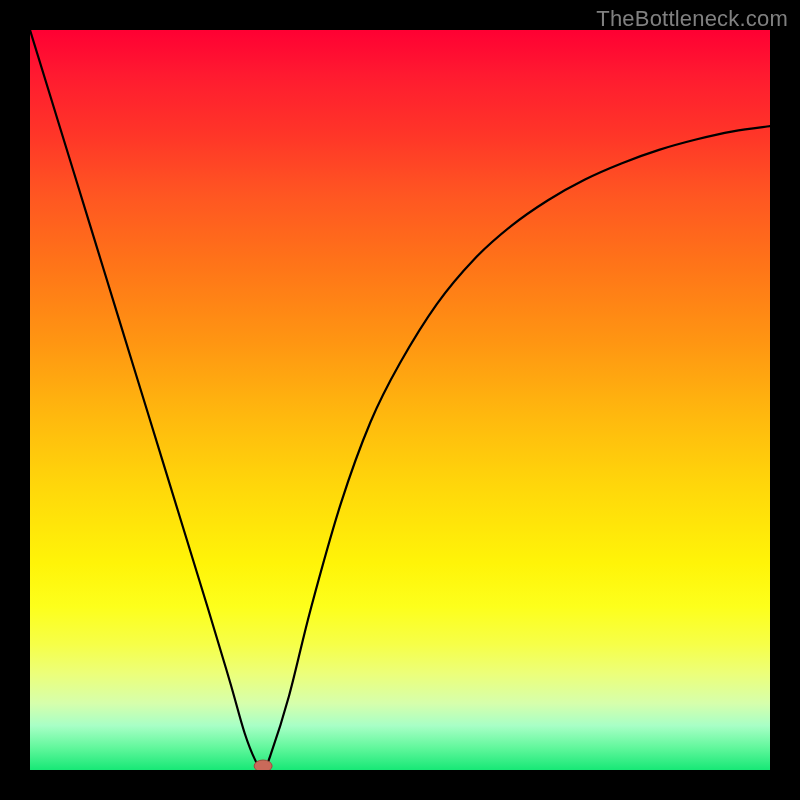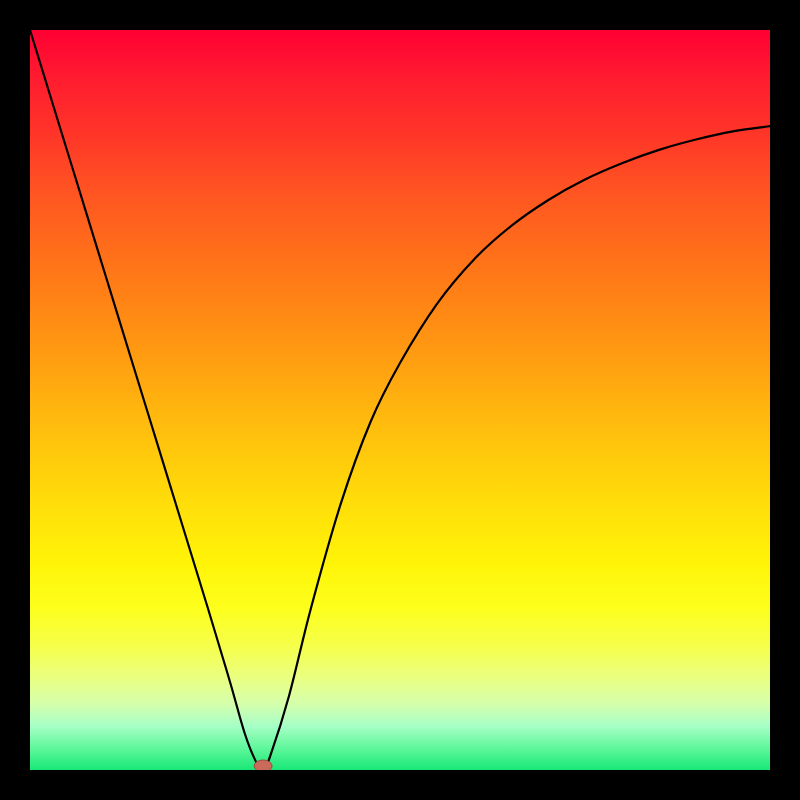--- a/index.html
+++ b/index.html
@@ -69,14 +69,15 @@
 
   <div class="plot-area">
     <div class="gradient-bg"></div>
 
     <svg class="curve" viewBox="0 0 740 740" preserveAspectRatio="none">
       <path id="curve-path" fill="none" stroke-width="2.2" stroke-linecap="round" stroke-linejoin="round" d="M 0 0 C 5.328 17.316000000000006 18.944000000000003 61.56800000000005 29.6 96.20000000000005 C 40.256 130.83200000000005 48.544000000000004 157.76799999999997 59.2 192.39999999999998 C 69.856 227.03199999999998 78.14399999999999 253.96800000000002 88.8 288.6 C 99.456 323.232 107.744 350.168 118.4 384.8 C 129.056 419.432 137.344 446.368 148 481 C 158.656 515.6320000000001 168.27599999999998 546.5640000000001 177.6 577.2 C 186.924 607.836 193.14000000000001 628.556 199.8 651.2 C 206.46 673.844 209.938 688.6144 214.6 703 C 219.262 717.3856 222.36999999999998 724.46 225.7 731.12 C 229.03 737.78 230.43599999999998 741.0656 233.1 740 C 235.764 738.9344 235.838 738.5200000000001 240.5 725.2 C 245.162 711.88 251.674 692.64 259 666 C 266.326 639.36 271.876 611.832 281.2 577.2 C 290.524 542.5680000000001 300.144 506.90000000000003 310.8 473.6 C 321.456 440.3 329.744 417.50800000000004 340.40000000000003 392.20000000000005 C 351.05600000000004 366.89200000000005 358.012 354.31199999999995 370 332.99999999999994 C 381.988 311.68799999999993 393.68000000000006 292.448 407.00000000000006 273.8 C 420.32000000000005 255.15200000000004 430.68 243.38600000000002 444 229.40000000000003 C 457.32 215.41400000000004 467.68 206.75600000000003 481 196.10000000000002 C 494.32 185.44400000000002 504.68 178.59159999999994 518 170.19999999999993 C 531.32 161.80839999999992 541.68 156.14 555 149.48000000000002 C 568.32 142.82000000000005 578.68 138.52800000000005 592 133.20000000000005 C 605.32 127.87200000000004 615.68 124.14240000000001 629 119.88 C 642.32 115.61759999999998 652.68 112.84999999999998 666 109.51999999999998 C 679.32 106.18999999999998 689.68 103.77759999999998 703 101.38 C 716.32 98.98240000000001 733.34 97.13240000000003 740 96.20000000000005" stroke="#000000"></path>
       <ellipse id="min-marker" rx="9" ry="6" cx="233.1" cy="736" fill="#c96a5a" stroke="#a04a3e" stroke-width="1"></ellipse>
     </svg>
   </div>
 
+  <div class="watermark">TheBottleneck.com</div>
 
 </div>
 
 </body></html>

